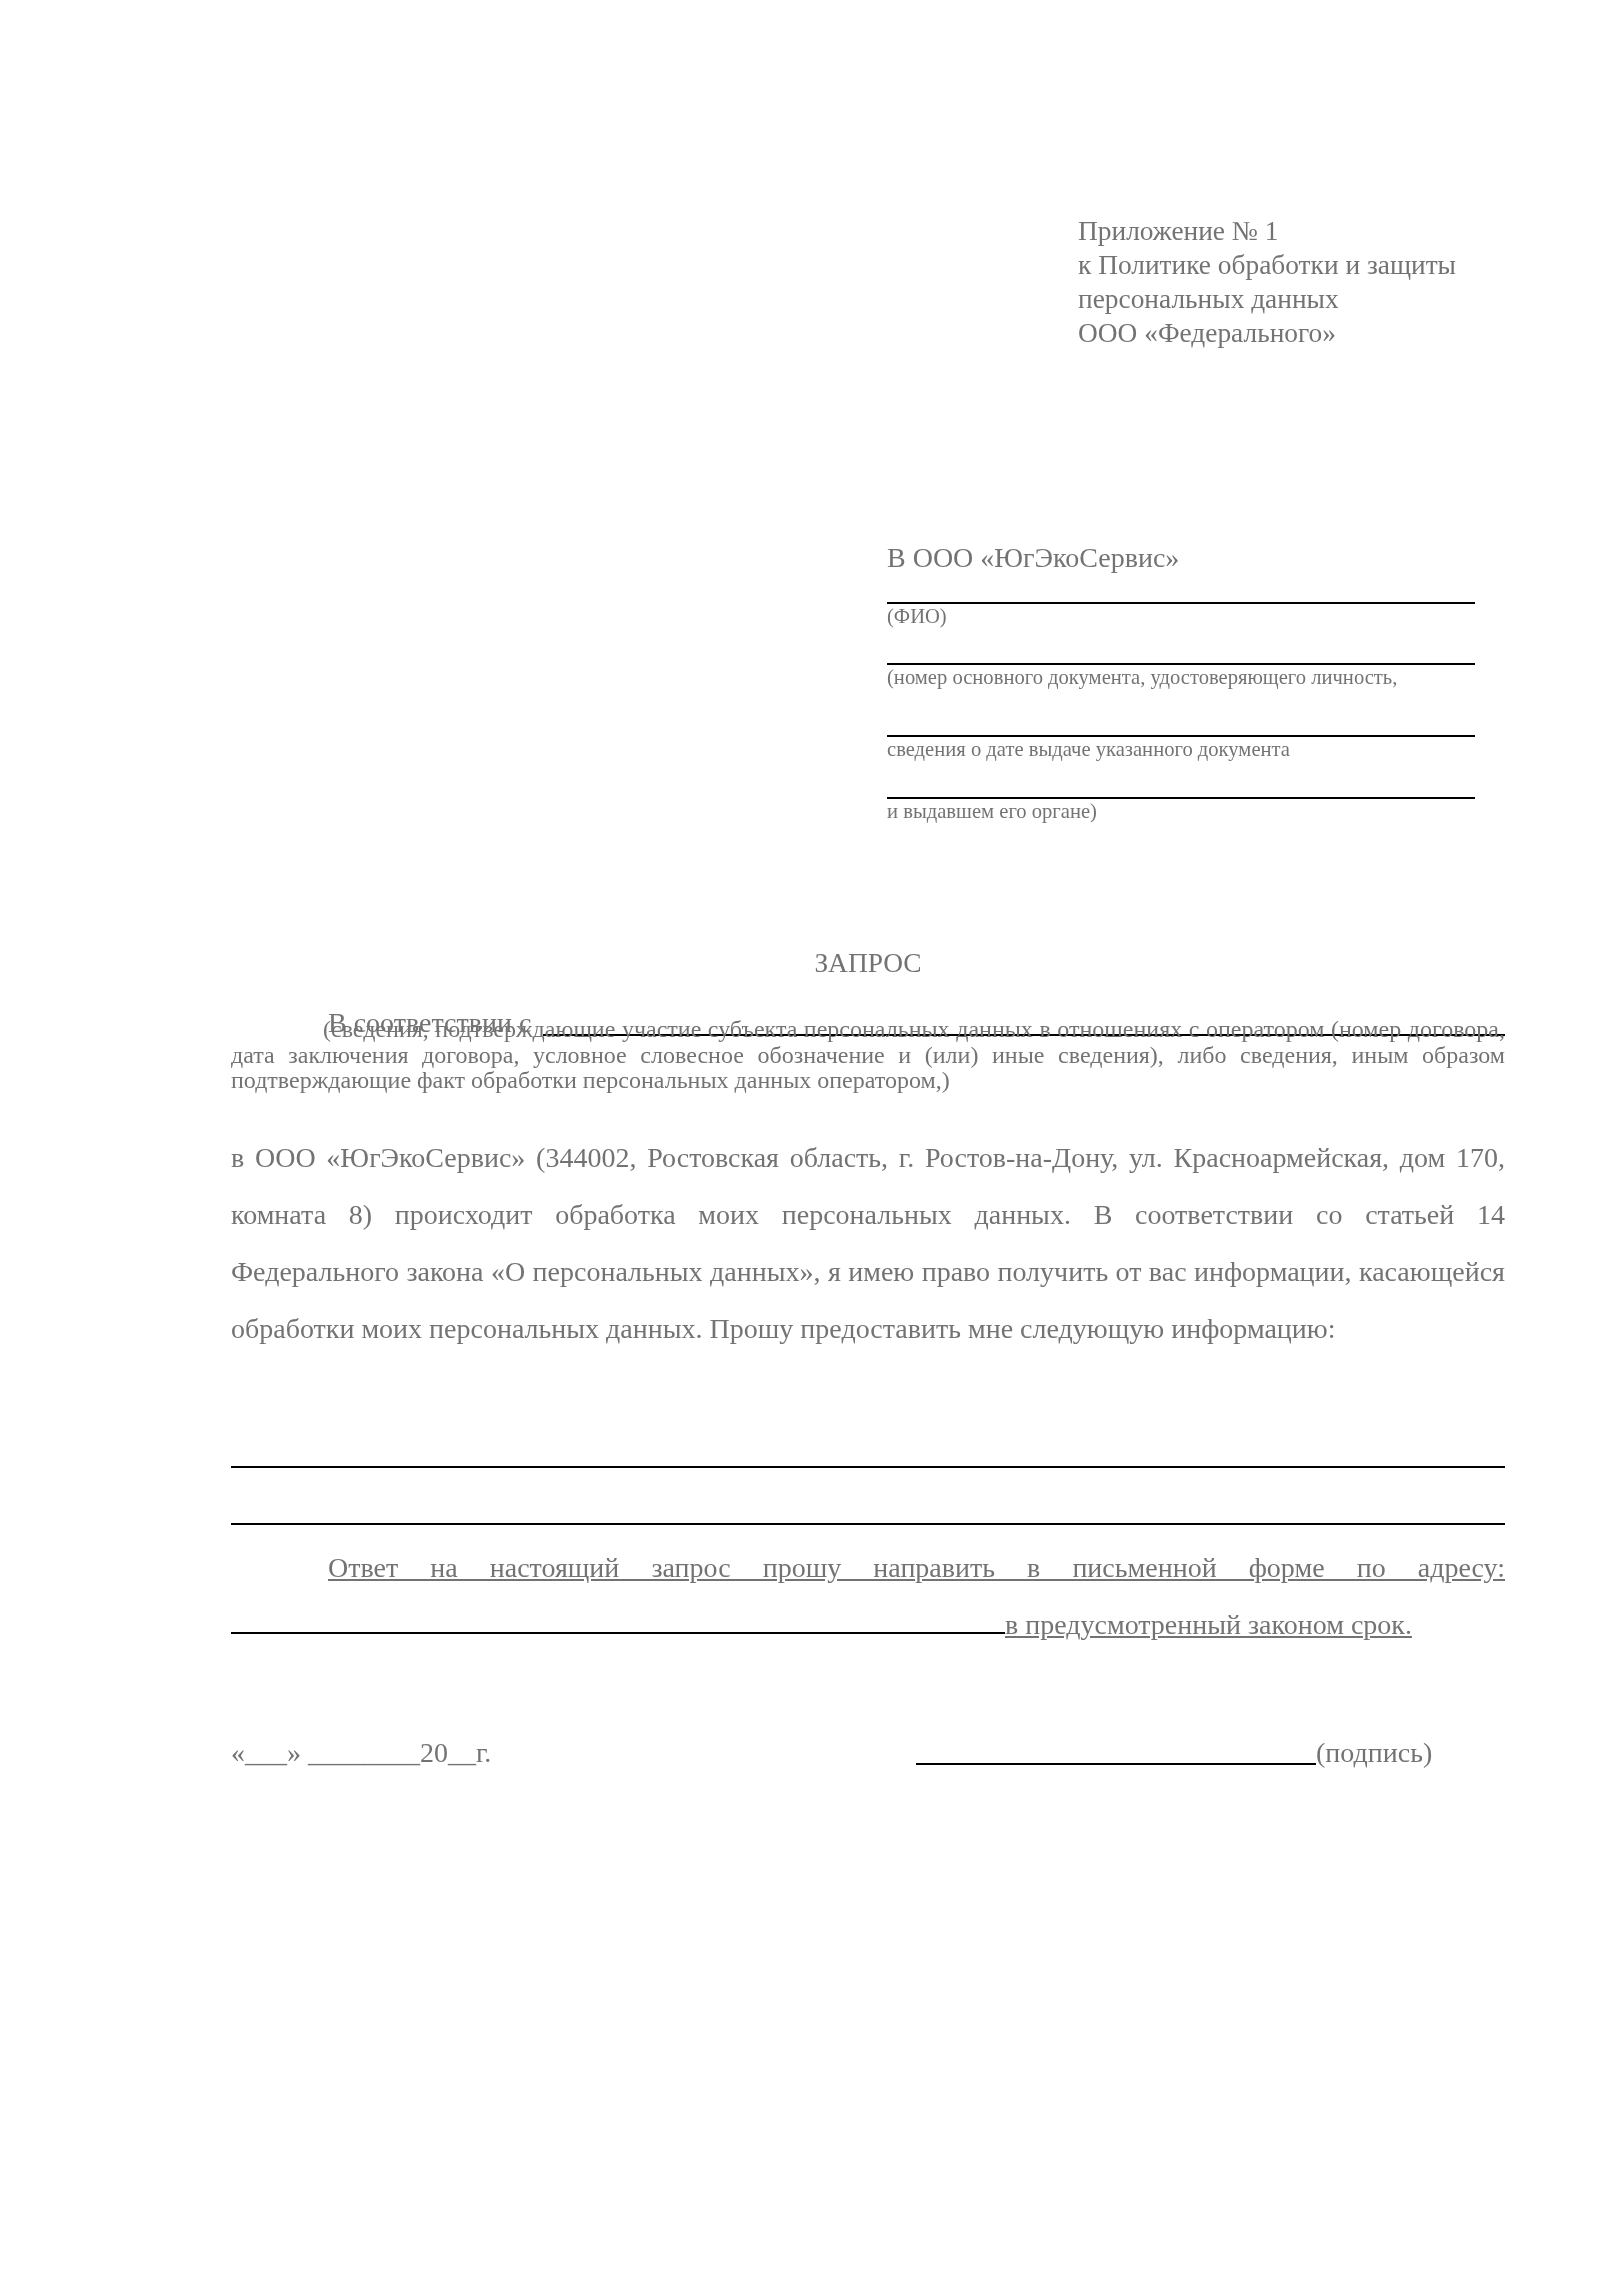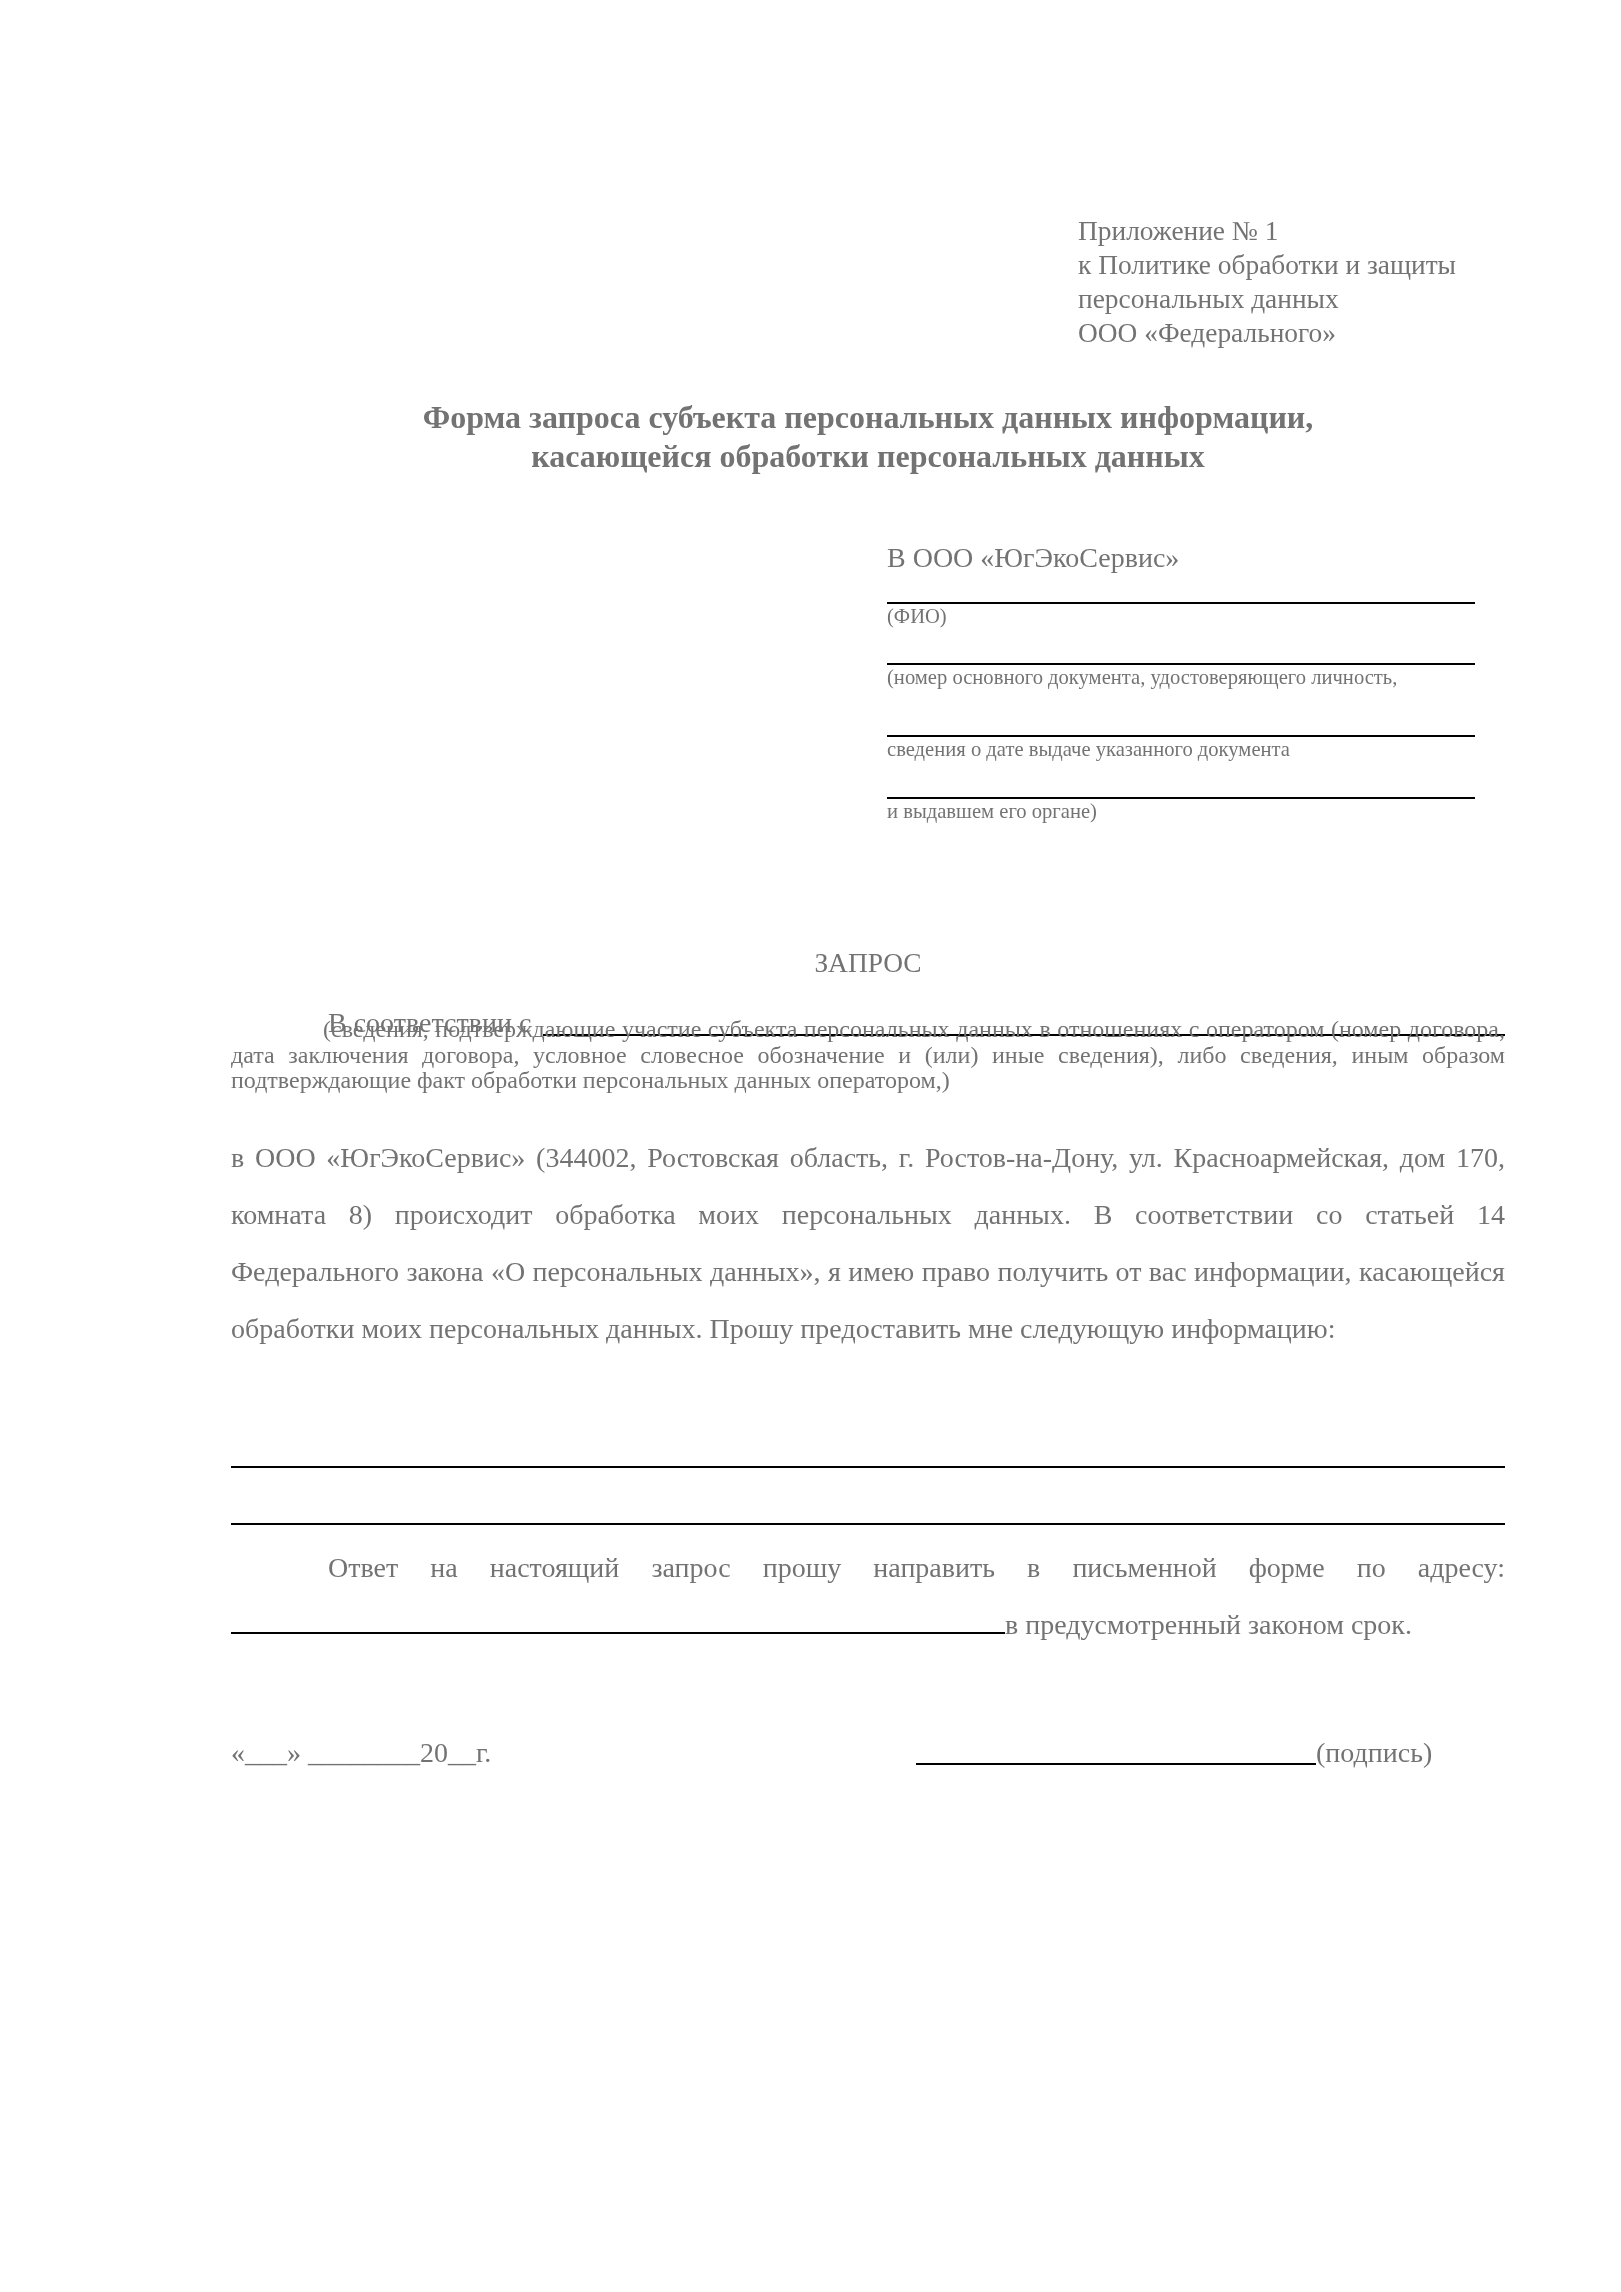--- a/index.html
+++ b/index.html
@@ -117,20 +117,21 @@
   
   .reply {
     position: absolute;
     left: 231px;
     top: 1539px;
     width: 1274px;
     font-size: 28px;
     line-height: 57px;
     text-align: justify;
     text-indent: 97px;
+    text-decoration: underline;
   }
   .inline-fill {
     display: inline-block;
     width: 774px;
     height: 29px;
     border-bottom: 2.9px solid #000000;
     text-indent: 0;
   }
   
   .footer-row {
@@ -167,24 +168,20 @@
 
 <div class="page">
 
   <div class="appendix">
     <div>Приложение № 1</div>
     <div>к Политике обработки и защиты</div>
     <div>персональных данных</div>
     <div>ООО «Федерального»</div>
   </div>
 
-  <div class="form-title">
-    <div>Форма запроса субъекта персональных данных информации,</div>
-    <div>касающейся обработки персональных данных</div>
-  </div>
 
   <div class="addr">
     <div>В ООО «ЮгЭкоСервис»</div>
 
     <div class="fill-underline u1"></div>
     <div class="caption">(ФИО)</div>
 
     <div class="fill-underline u2"></div>
     <div class="caption">(номер основного документа, удостоверяющего личность,</div>
 

